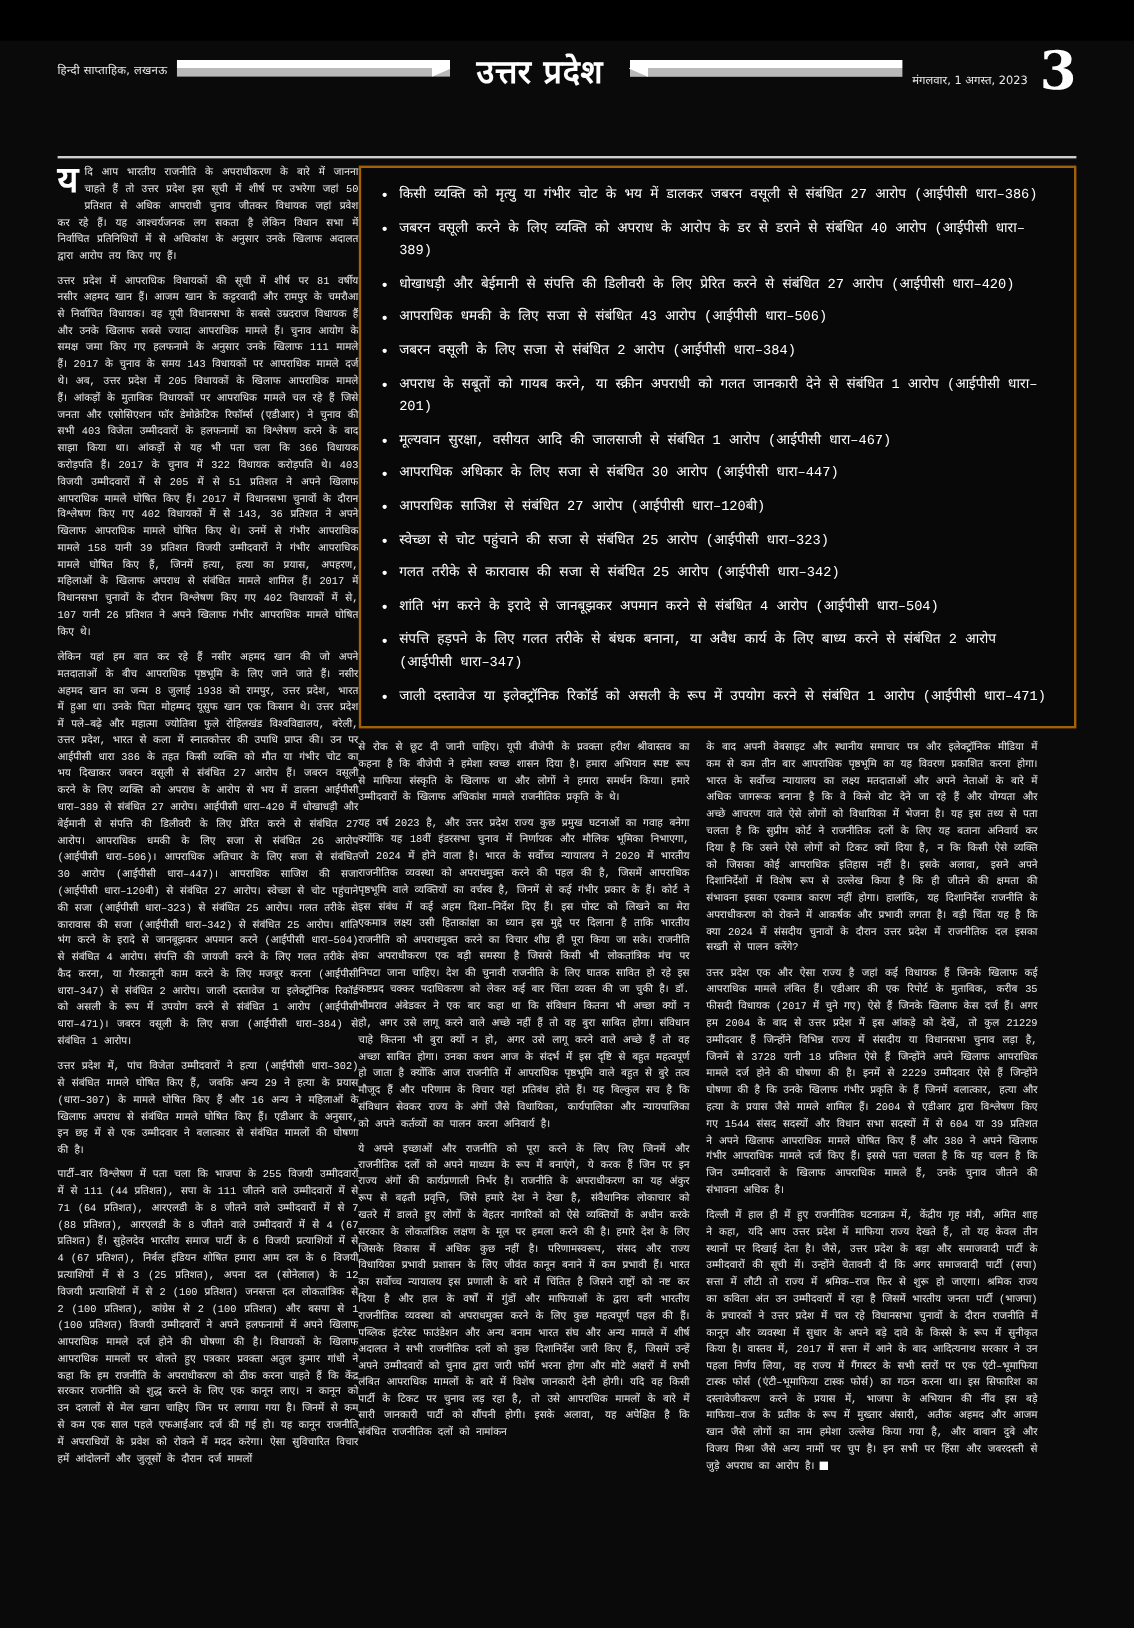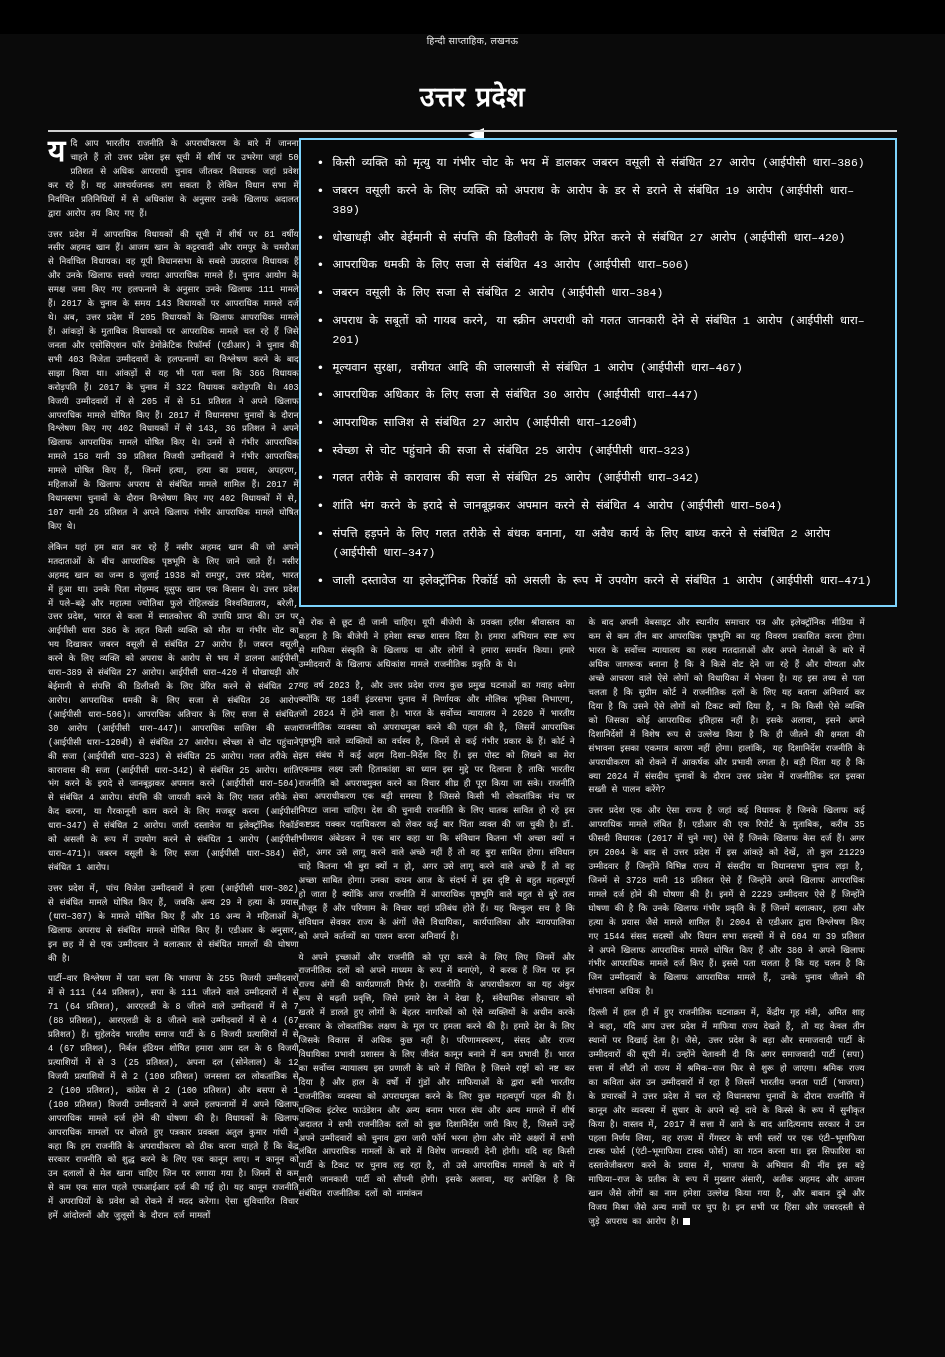--- a/index.html
+++ b/index.html
@@ -24,21 +24,20 @@
     padding: 0;
   }
 
   
   .masthead {
     position: relative;
     height: 62px;
     margin: 34px 48px 0 48px;
     display: flex;
     align-items: center;
-    flex-direction: column;
   }
   .mast-left {
     font-size: 9.5px;
     color: #e8e8e8;
     white-space: nowrap;
     letter-spacing: .2px;
     padding-bottom: 14px;
   }
   .mast-bar-left {
     flex: 1;
@@ -132,21 +131,21 @@
     float: left;
     font-size: 30px;
     line-height: 26px;
     font-weight: bold;
     padding: 2px 5px 0 0;
     color: #ffffff;
   }
 
   
   .charge-box {
-    border: 2px solid #7dd3fc;
+    border: 2px solid #a16207;
     padding: 14px 16px 14px 14px;
     margin-bottom: 10px;
     background: #080808;
   }
   .charge-box ul {
     margin: 0;
     padding: 0 0 0 16px;
     list-style: none;
   }
   .charge-box li {
@@ -207,21 +206,21 @@
       <p>लेकिन यहां हम बात कर रहे हैं नसीर अहमद खान की जो अपने मतदाताओं के बीच आपराधिक पृष्ठभूमि के लिए जाने जाते हैं। नसीर अहमद खान का जन्म 8 जुलाई 1938 को रामपुर, उत्तर प्रदेश, भारत में हुआ था। उनके पिता मोहम्मद यूसुफ खान एक किसान थे। उत्तर प्रदेश में पले–बढ़े और महात्मा ज्योतिबा फुले रोहिलखंड विश्वविद्यालय, बरेली, उत्तर प्रदेश, भारत से कला में स्नातकोत्तर की उपाधि प्राप्त की। उन पर आईपीसी धारा 386 के तहत किसी व्यक्ति को मौत या गंभीर चोट का भय दिखाकर जबरन वसूली से संबंधित 27 आरोप हैं। जबरन वसूली करने के लिए व्यक्ति को अपराध के आरोप से भय में डालना आईपीसी धारा–389 से संबंधित 27 आरोप। आईपीसी धारा–420 में धोखाधड़ी और बेईमानी से संपत्ति की डिलीवरी के लिए प्रेरित करने से संबंधित 27 आरोप। आपराधिक धमकी के लिए सजा से संबंधित 26 आरोप (आईपीसी धारा–506)। आपराधिक अतिचार के लिए सजा से संबंधित 30 आरोप (आईपीसी धारा–447)। आपराधिक साजिश की सजा (आईपीसी धारा–120बी) से संबंधित 27 आरोप। स्वेच्छा से चोट पहुंचाने की सजा (आईपीसी धारा–323) से संबंधित 25 आरोप। गलत तरीके से कारावास की सजा (आईपीसी धारा–342) से संबंधित 25 आरोप। शांति भंग करने के इरादे से जानबूझकर अपमान करने (आईपीसी धारा–504) से संबंधित 4 आरोप। संपत्ति की जायजी करने के लिए गलत तरीके से कैद करना, या गैरकानूनी काम करने के लिए मजबूर करना (आईपीसी धारा–347) से संबंधित 2 आरोप। जाली दस्तावेज या इलेक्ट्रॉनिक रिकॉर्ड को असली के रूप में उपयोग करने से संबंधित 1 आरोप (आईपीसी धारा–471)। जबरन वसूली के लिए सजा (आईपीसी धारा–384) से संबंधित 1 आरोप।</p>
       <p>उत्तर प्रदेश में, पांच विजेता उम्मीदवारों ने हत्या (आईपीसी धारा–302) से संबंधित मामले घोषित किए हैं, जबकि अन्य 29 ने हत्या के प्रयास (धारा–307) के मामले घोषित किए हैं और 16 अन्य ने महिलाओं के खिलाफ अपराध से संबंधित मामले घोषित किए हैं। एडीआर के अनुसार, इन छह में से एक उम्मीदवार ने बलात्कार से संबंधित मामलों की घोषणा की है।</p>
       <p>पार्टी–वार विश्लेषण में पता चला कि भाजपा के 255 विजयी उम्मीदवारों में से 111 (44 प्रतिशत), सपा के 111 जीतने वाले उम्मीदवारों में से 71 (64 प्रतिशत), आरएलडी के 8 जीतने वाले उम्मीदवारों में से 7 (88 प्रतिशत), आरएलडी के 8 जीतने वाले उम्मीदवारों में से 4 (67 प्रतिशत) हैं। सुहेलदेव भारतीय समाज पार्टी के 6 विजयी प्रत्याशियों में से 4 (67 प्रतिशत), निर्बल इंडियन शोषित हमारा आम दल के 6 विजयी प्रत्याशियों में से 3 (25 प्रतिशत), अपना दल (सोनेलाल) के 12 विजयी प्रत्याशियों में से 2 (100 प्रतिशत) जनसत्ता दल लोकतांत्रिक से 2 (100 प्रतिशत), कांग्रेस से 2 (100 प्रतिशत) और बसपा से 1 (100 प्रतिशत) विजयी उम्मीदवारों ने अपने हलफनामों में अपने खिलाफ आपराधिक मामले दर्ज होने की घोषणा की है। विधायकों के खिलाफ आपराधिक मामलों पर बोलते हुए पत्रकार प्रवक्ता अतुल कुमार गांधी ने कहा कि हम राजनीति के अपराधीकरण को ठीक करना चाहते हैं कि केंद्र सरकार राजनीति को शुद्ध करने के लिए एक कानून लाए। न कानून को उन दलालों से मेल खाना चाहिए जिन पर लगाया गया है। जिनमें से कम से कम एक साल पहले एफआईआर दर्ज की गई हो। यह कानून राजनीति में अपराधियों के प्रवेश को रोकने में मदद करेगा। ऐसा सुविचारित विचार हमें आंदोलनों और जुलूसों के दौरान दर्ज मामलों</p>
     </div>
 
     <div class="right-stack">
 
       <div class="charge-box">
         <ul>
           <li>किसी व्यक्ति को मृत्यु या गंभीर चोट के भय में डालकर जबरन वसूली से संबंधित 27 आरोप (आईपीसी धारा–386)</li>
-          <li>जबरन वसूली करने के लिए व्यक्ति को अपराध के आरोप के डर से डराने से संबंधित 19 आरोप (आईपीसी धारा–389)</li>
+          <li>जबरन वसूली करने के लिए व्यक्ति को अपराध के आरोप के डर से डराने से संबंधित 40 आरोप (आईपीसी धारा–389)</li>
           <li>धोखाधड़ी और बेईमानी से संपत्ति की डिलीवरी के लिए प्रेरित करने से संबंधित 27 आरोप (आईपीसी धारा–420)</li>
           <li>आपराधिक धमकी के लिए सजा से संबंधित 43 आरोप (आईपीसी धारा–506)</li>
           <li>जबरन वसूली के लिए सजा से संबंधित 2 आरोप (आईपीसी धारा–384)</li>
           <li>अपराध के सबूतों को गायब करने, या स्क्रीन अपराधी को गलत जानकारी देने से संबंधित 1 आरोप (आईपीसी धारा–201)</li>
           <li>मूल्यवान सुरक्षा, वसीयत आदि की जालसाजी से संबंधित 1 आरोप (आईपीसी धारा–467)</li>
           <li>आपराधिक अधिकार के लिए सजा से संबंधित 30 आरोप (आईपीसी धारा–447)</li>
           <li>आपराधिक साजिश से संबंधित 27 आरोप (आईपीसी धारा–120बी)</li>
           <li>स्वेच्छा से चोट पहुंचाने की सजा से संबंधित 25 आरोप (आईपीसी धारा–323)</li>
           <li>गलत तरीके से कारावास की सजा से संबंधित 25 आरोप (आईपीसी धारा–342)</li>
           <li>शांति भंग करने के इरादे से जानबूझकर अपमान करने से संबंधित 4 आरोप (आईपीसी धारा–504)</li>

